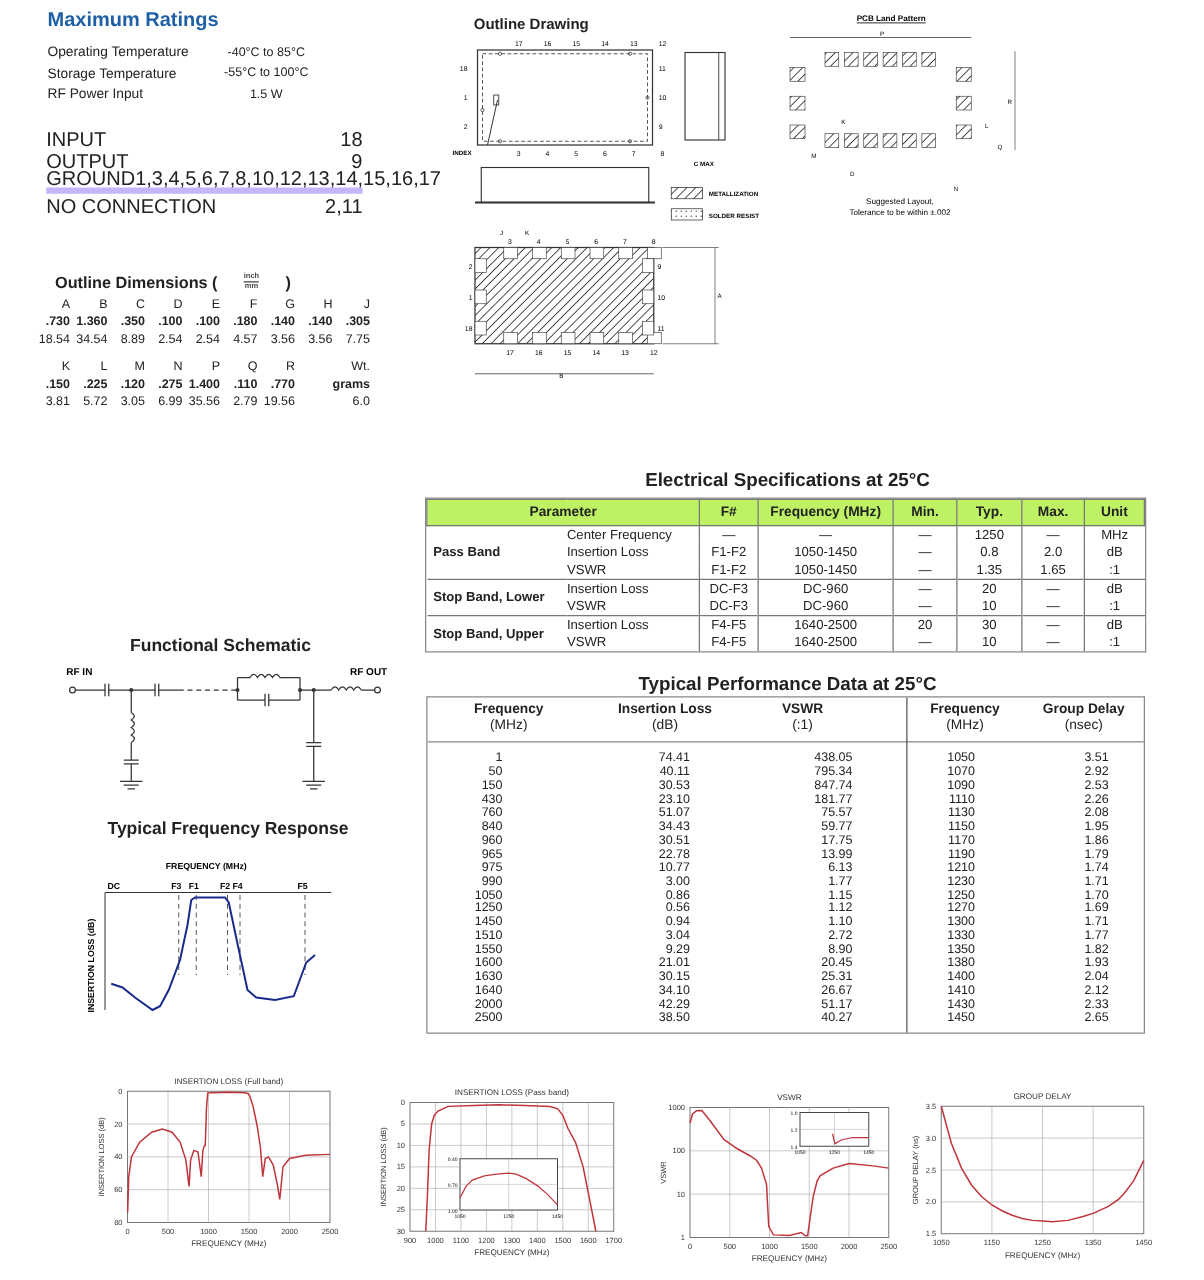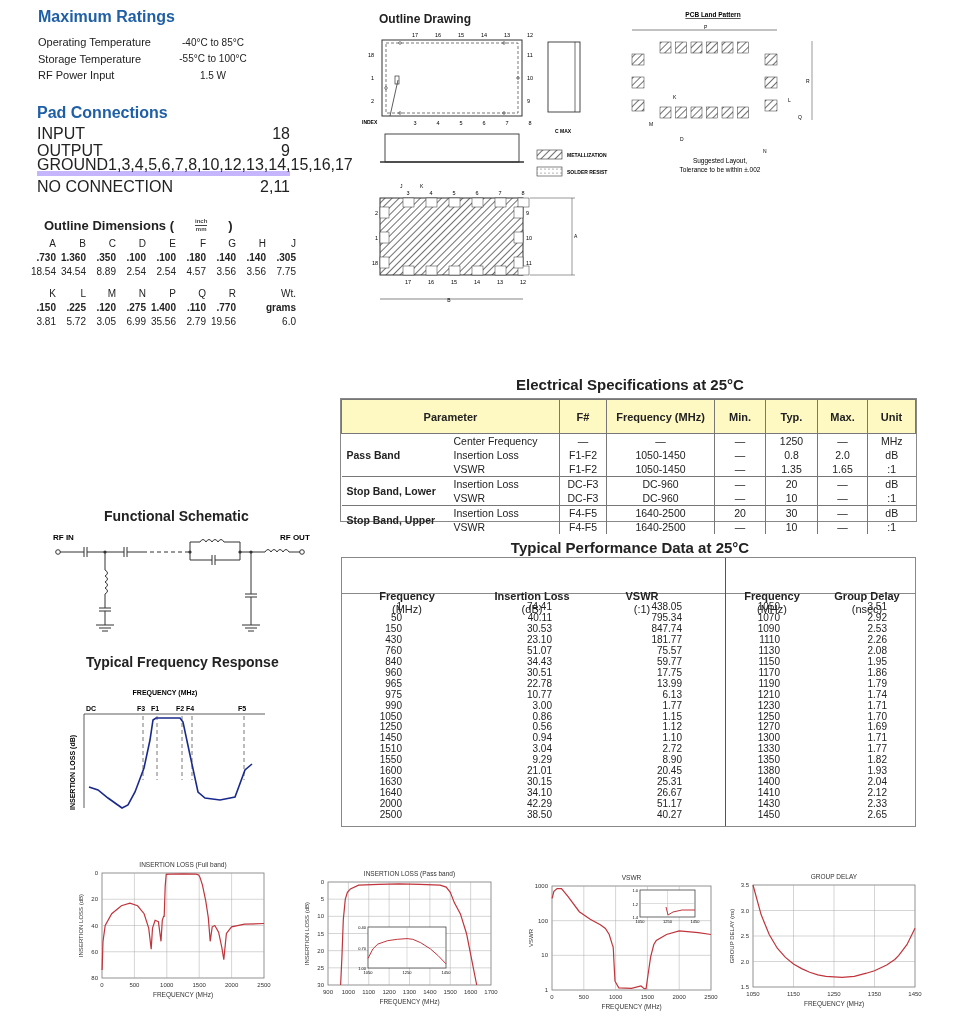--- a/index.html
+++ b/index.html
@@ -27,34 +27,34 @@
   .dimgrid { display: grid; grid-template-columns: repeat(9, 30px); font-size: 10px; margin-top: 4px; }
   .dimgrid div { text-align: right; height: 14px; line-height: 14px; }
   .dimgrid .b { font-weight: bold; }
 
   
   svg text { font-family: "Liberation Sans", sans-serif; }
 
   
   #elec-title { left: 340px; top: 376px; width: 580px; text-align: center; font-size: 15px; font-weight: bold; }
   #elec-table { left: 341px; top: 399px; width: 575px; border-collapse: collapse; font-size: 10.5px; }
-  #elec-table th { background: #fef9c3; border: 1px solid #777; height: 34px; font-weight: bold; font-size: 11px; }
+  #elec-table th { background: #bef264; border: 1px solid #777; height: 21px; font-weight: bold; font-size: 11px; }
   #elec-table td { height: 14px; text-align: center; padding: 0; line-height: 14px; }
   #elec-table td.grp { text-align: left; font-weight: bold; padding-left: 5px; }
   #elec-table td.sub { text-align: left; }
   #elec-table tr.gtop td { border-top: 1px solid #777; }
   #elec-table td.vl { border-left: 1px solid #777; }
   #elec-wrap { left: 340px; top: 398px; width: 577px; height: 124px; border: 1.5px solid #888; }
 
   
   #perf-title { left: 340px; top: 539px; width: 580px; text-align: center; font-size: 15px; font-weight: bold; }
   #perf-box { left: 341px; top: 557px; width: 575px; height: 270px; border: 1.5px solid #888; }
   #perf-box .hdr { position: absolute; top: 0; height: 36px; width: 100%; border-bottom: 1px solid #888; }
   #perf-box .vdiv { position: absolute; left: 383px; top: 0; bottom: 0; border-left: 1.5px solid #555; }
-  .ph { position: absolute; top: 3px; font-size: 11px; font-weight: bold; text-align: center; line-height: 13px; margin-top: 29px; }
+  .ph { position: absolute; top: 3px; font-size: 11px; font-weight: bold; text-align: center; line-height: 13px; }
   .pcol { position: absolute; top: 44px; font-size: 10px; line-height: 10.95px; }
 
   
   #func-title { left: 104px; top: 508px; font-size: 14px; font-weight: bold; }
   #freq-title { left: 86px; top: 654px; font-size: 14px; font-weight: bold; }
 </style>
 </head>
 <body>
 
 <div id="max-ratings" class="abs">
@@ -67,21 +67,20 @@
       <span class="lbl">Storage Temperature</span>
       <span class="val">-55°C to 100°C</span>
     </div>
   <div class="row">
       <span class="lbl">RF Power Input</span>
       <span class="val">1.5 W</span>
     </div>
 </div>
 
 <div id="pad-conn" class="abs">
-  <div class="blue-h" style="margin-bottom:3px;">Pad Connections</div>
   <div class="row">
       <span>INPUT</span>
       <span>18</span>
     </div>
   <div class="row">
       <span>OUTPUT</span>
       <span>9</span>
     </div>
   <div class="row ground">
       <span>GROUND</span>

